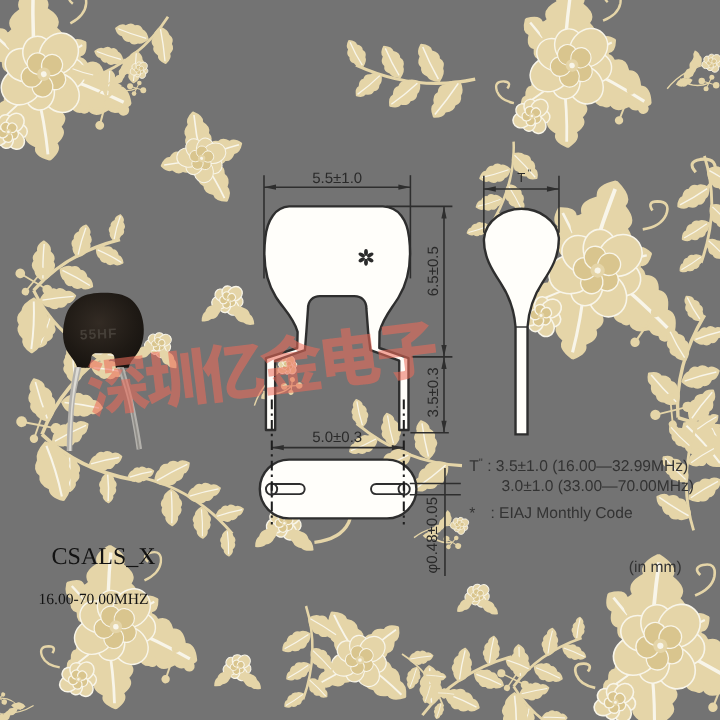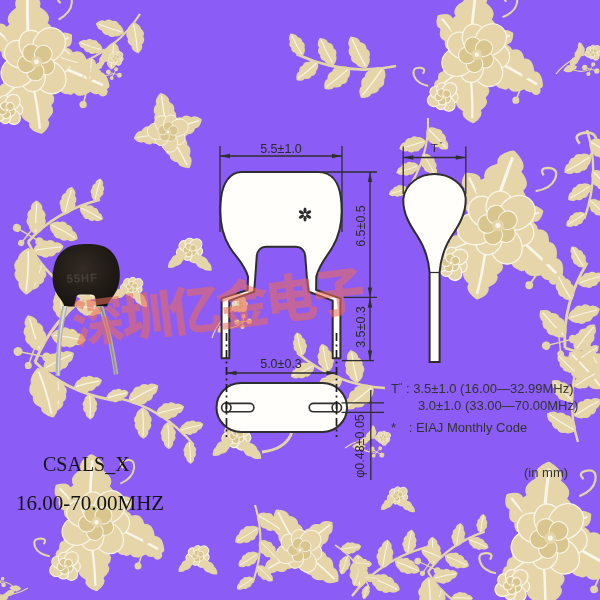--- a/index.html
+++ b/index.html
@@ -1,17 +1,17 @@
 <!DOCTYPE html>
 <html><head>
 <meta charset="utf-8">
 <style>
   html,body { margin:0; padding:0; }
   #page { position:relative; width:600px; height:600px; overflow:hidden;
-          background:#8b5cf6; font-family:"Liberation Sans", sans-serif; }
+          background:#737373; font-family:"Liberation Sans", sans-serif; }
   .label { position:absolute; font-family:"Liberation Serif", serif; color:#131313;margin-top:32px; }
 </style>
 </head>
 <body>
 <div id="page">
 
 <svg width="600" height="600" style="position:absolute;left:0;top:0">
 <g transform="translate(32,66) rotate(-12) scale(1.05)">
         <g transform="scale(1.0)">
           <g transform="translate(6,0) rotate(-128)">
@@ -1897,14 +1897,14 @@
         <path transform="translate(48.5,0) scale(0.0520,-0.0520)" d="M613.4203491210938 768.5159301757812H745.6676635742188V44.35205078125H613.4203491210938ZM800.16845703125 829.8558349609375H943.9317016601562V-81.81182861328125H800.16845703125ZM426.45220947265625 822.119873046875H565.3914794921875V472.823974609375Q565.3914794921875 376.86798095703125 558.7814636230469 278.22003173828125Q552.1714477539062 179.57208251953125 528.8634033203125 85.53414916992188Q505.55535888671875 -8.5037841796875 455.85125732421875 -89.23974609375Q439.5113525390625 -76.6798095703125 414.9574890136719 -62.16387939453125Q390.40362548828125 -47.64794921875 364.8937683105469 -34.110015869140625Q339.3839111328125 -20.57208251953125 318.22003173828125 -12.83612060546875Q367.74810791015625 59.16387939453125 390.51214599609375 138.72988891601562Q413.27618408203125 218.2958984375 419.86419677734375 302.92791748046875Q426.45220947265625 387.5599365234375 426.45220947265625 473.77996826171875ZM40.880126953125 617.3277587890625H394.63580322265625V479.344482421875H40.880126953125ZM150.15631103515625 839.1638793945312H291.05157470703125V168.3839111328125H150.15631103515625ZM22.05615234375 160.57965087890625Q66.880126953125 173.6236572265625 124.6160888671875 192.64566040039062Q182.35205078125 211.66766357421875 246.5880126953125 234.16766357421875Q310.823974609375 256.66766357421875 374.60394287109375 279.66766357421875L401.591796875 151.288330078125Q317.591796875 115.42034912109375 229.81182861328125 80.0523681640625Q142.0318603515625 44.68438720703125 67.471923828125 15.86041259765625Z"></path>
         <path transform="translate(97.0,0) scale(0.0520,-0.0520)" d="M385.35205078125 777.7435302734375H828.8922729492188V645.4522094726562H385.35205078125ZM797.2564697265625 777.7435302734375H823.2443237304688L855.1441650390625 782.6115112304688L943.063720703125 735.3277587890625Q940.1517333984375 730.4597778320312 935.73974609375 724.6358032226562Q931.3277587890625 718.8118286132812 926.4597778320312 713.94384765625Q824.8876953125 595.591796875 752.9916381835938 508.3497619628906Q681.0955810546875 421.10772705078125 633.33154296875 359.4757080078125Q585.5675048828125 297.84368896484375 557.4354858398438 256.7996826171875Q529.303466796875 215.75567626953125 515.7374572753906 189.27767944335938Q502.17144775390625 162.7996826171875 498.1494445800781 146.34368896484375Q494.12744140625 129.8876953125 494.12744140625 116.9757080078125Q494.12744140625 88.9757080078125 516.8694763183594 76.4757080078125Q539.6115112304688 63.9757080078125 583.4794921875 63.9757080078125L773.9802856445312 63.93170166015625Q798.1563110351562 63.93170166015625 812.6343078613281 76.1517333984375Q827.1123046875 88.37176513671875 834.5242919921875 126.767822265625Q841.936279296875 165.16387939453125 843.9802856445312 242.69195556640625Q871.9241333007812 228.176025390625 905.323974609375 215.63809204101562Q938.7238159179688 203.10015869140625 967.6676635742188 197.3201904296875Q961.7996826171875 113.6722412109375 948.1737365722656 60.936279296875Q934.5477905273438 8.2003173828125 910.6858825683594 -20.601654052734375Q886.823974609375 -49.40362548828125 850.1820983886719 -60.293609619140625Q813.5402221679688 -71.18359375 762.5523681640625 -71.18359375H586.6115112304688Q464.16387939453125 -71.18359375 408.6980285644531 -23.893768310546875Q353.232177734375 23.39605712890625 353.232177734375 99.72381591796875Q353.232177734375 120.37176513671875 357.232177734375 143.58572387695312Q361.232177734375 166.7996826171875 374.7981872558594 199.05764770507812Q388.36419677734375 231.31561279296875 416.9742126464844 278.6615905761719Q445.584228515625 326.007568359375 494.30426025390625 393.8975524902344Q543.0242919921875 461.78753662109375 617.3763427734375 556.2435302734375Q691.7283935546875 650.6995239257812 797.2564697265625 777.7435302734375ZM231.74053955078125 850.0318603515625 363.94384765625 808.5720825195312Q331.89984130859375 723.6160888671875 287.9218444824219 636.9241333007812Q243.94384765625 550.232177734375 192.48785400390625 472.6062316894531Q141.0318603515625 394.98028564453125 86.07586669921875 337.1123046875Q80.25189208984375 354.45220947265625 67.16995239257812 382.3740539550781Q54.0880126953125 410.2958984375 39.094085693359375 438.7177429199219Q24.10015869140625 467.13958740234375 12.45220947265625 484.43548583984375Q55.936279296875 528.7875366210938 96.83233642578125 587.2055969238281Q137.7283935546875 645.6236572265625 172.5804443359375 713.0857238769531Q207.4324951171875 780.5477905273438 231.74053955078125 850.0318603515625ZM137.5205078125 566.2003173828125 273.5037841796875 702.18359375 273.591796875 701.18359375V-92.81182861328125H137.5205078125Z"></path>
         <path transform="translate(145.5,0) scale(0.0520,-0.0520)" d="M225.232177734375 568.7996826171875H768.2078857421875V440.33233642578125H225.232177734375ZM114.86798095703125 350.72381591796875H881.528076171875V225.12445068359375H114.86798095703125ZM64.30804443359375 52.359619140625H937.6919555664062V-75.10772705078125H64.30804443359375ZM422.7283935546875 507.176025390625H574.1395874023438V-6.74810791015625H422.7283935546875ZM172.0242919921875 198.4962158203125 285.01971435546875 245.7359619140625Q303.1517333984375 221.471923828125 321.2177429199219 192.66387939453125Q339.28375244140625 163.8558349609375 354.3277587890625 136.091796875Q369.37176513671875 108.3277587890625 376.415771484375 85.19573974609375L255.7283935546875 32.13201904296875Q249.640380859375 54.30804443359375 236.0523681640625 83.528076171875Q222.46435546875 112.74810791015625 205.83233642578125 143.01214599609375Q189.2003173828125 173.27618408203125 172.0242919921875 198.4962158203125ZM701.4203491210938 243 835.53564453125 195.54022216796875Q806.6236572265625 149.408203125 777.4036254882812 105.90213012695312Q748.18359375 62.39605712890625 724.8755493164062 32.04400634765625L618.7041015625 75.591796875Q633.9241333007812 98.72381591796875 649.232177734375 127.50985717773438Q664.5402221679688 156.2958984375 678.3702697753906 186.58193969726562Q692.2003173828125 216.86798095703125 701.4203491210938 243ZM551.2837524414062 797.0440063476562Q585.415771484375 762.471923828125 634.5477905273438 728.4218444824219Q683.6798095703125 694.3717651367188 741.7898254394531 664.8216857910156Q799.8998413085938 635.2716064453125 863.3778381347656 610.8755493164062Q926.8558349609375 586.4794921875 989.6358032226562 570.2594604492188Q974.1638793945312 555.7875366210938 955.3459777832031 533.6016540527344Q936.528076171875 511.415771484375 920.1001586914062 488.75189208984375Q903.6722412109375 466.0880126953125 893.0242919921875 447.7041015625Q829.3323364257812 468.7921142578125 766.3543395996094 499.4681396484375Q703.3763427734375 530.1441650390625 643.3323364257812 568.3641967773438Q583.288330078125 606.584228515625 530.288330078125 649.8042602539062Q477.288330078125 693.0242919921875 434.50836181640625 740.0682983398438ZM480.45220947265625 865.7238159179688 613.5234985351562 806.8361206054688Q555.83154296875 716.4962158203125 477.46356201171875 647.4522094726562Q399.0955810546875 578.408203125 305.7716064453125 527.6881713867188Q212.4476318359375 476.9681396484375 109.7996826171875 440.9681396484375Q95.28375244140625 471.823974609375 69.2078857421875 508.0257873535156Q43.13201904296875 544.2276000976562 16.10015869140625 571.1714477539062Q111.05615234375 597.5234985351562 199.62216186523438 637.6395874023438Q288.18817138671875 677.7556762695312 360.7981872558594 734.73974609375Q433.408203125 791.7238159179688 480.45220947265625 865.7238159179688Z"></path>
         <path transform="translate(194.0,0) scale(0.0520,-0.0520)" d="M168.64794921875 496.591796875H818.6160888671875V368.12445068359375H168.64794921875ZM418.59637451171875 846.3839111328125H569.9635620117188V130.34747314453125Q569.9635620117188 97.61151123046875 573.5955810546875 82.155517578125Q577.2276000976562 66.69952392578125 589.9256286621094 61.655517578125Q602.6236572265625 56.61151123046875 628.8876953125 56.61151123046875Q636.0197143554688 56.61151123046875 650.5257873535156 56.61151123046875Q665.0318603515625 56.61151123046875 683.1919555664062 56.61151123046875Q701.35205078125 56.61151123046875 719.05615234375 56.61151123046875Q736.76025390625 56.61151123046875 751.3543395996094 56.61151123046875Q765.9484252929688 56.61151123046875 772.2564697265625 56.61151123046875Q797.4765014648438 56.61151123046875 810.5865173339844 67.80953979492188Q823.696533203125 79.007568359375 830.1745300292969 109.40362548828125Q836.6525268554688 139.7996826171875 840.6085205078125 195.45977783203125Q866.7283935546875 177.07586669921875 907.2541809082031 160.16995239257812Q947.7799682617188 143.2640380859375 979.6358032226562 135.528076171875Q970.8558349609375 55.83612060546875 950.4059143066406 7.122161865234375Q929.9559936523438 -41.591796875 891.7041015625 -63.415771484375Q853.4522094726562 -85.23974609375 788.3323364257812 -85.23974609375Q777.5523681640625 -85.23974609375 759.7003173828125 -85.23974609375Q741.8482666015625 -85.23974609375 720.2541809082031 -85.23974609375Q698.6600952148438 -85.23974609375 677.0660095214844 -85.23974609375Q655.471923828125 -85.23974609375 638.0978698730469 -85.23974609375Q620.7238159179688 -85.23974609375 610.8998413085938 -85.23974609375Q536.35205078125 -85.23974609375 494.1661682128906 -66.24581909179688Q451.98028564453125 -47.25189208984375 435.288330078125 -0.39605712890625Q418.59637451171875 46.45977783203125 418.59637451171875 131.3914794921875ZM194.19573974609375 709.8118286132812H881.6798095703125V161.288330078125H194.19573974609375V298.31561279296875H737.9165649414062V572.7845458984375H194.19573974609375ZM103.71624755859375 709.8118286132812H248.52349853515625V104.89227294921875H103.71624755859375Z"></path>
         <path transform="translate(242.5,0) scale(0.0520,-0.0520)" d="M42.6160888671875 424.711669921875H960.4279174804688V283.81640625H42.6160888671875ZM141.7041015625 800.7996826171875H761.2564697265625V662.7723999023438H141.7041015625ZM720.57666015625 800.7996826171875H758.16845703125L790.0242919921875 808.53564453125L897.1077270507812 725.6160888671875Q847.3717651367188 676.880126953125 785.4597778320312 627.6441650390625Q723.5477905273438 578.408203125 656.6798095703125 534.6722412109375Q589.8118286132812 490.936279296875 523.2958984375 458.2003173828125Q513.64794921875 473.6722412109375 497.22003173828125 492.9461364746094Q480.7921142578125 512.2200317382812 463.4302062988281 530.5379333496094Q446.06829833984375 548.8558349609375 432.50836181640625 561.3717651367188Q488.5523681640625 587.3717651367188 545.7944030761719 624.3717651367188Q603.0364379882812 661.3717651367188 649.9765014648438 699.9817810058594Q696.9165649414062 738.591796875 720.57666015625 768.94384765625ZM432.50836181640625 561.3717651367188H580.0955810546875V68.17144775390625Q580.0955810546875 11.6236572265625 565.3816223144531 -19.430206298828125Q550.6676635742188 -50.48406982421875 510.5037841796875 -66.9119873046875Q471.3839111328125 -83.33990478515625 417.7359619140625 -88.16387939453125Q364.0880126953125 -92.98785400390625 296.69195556640625 -92.0318603515625Q292.823974609375 -70.823974609375 282.676025390625 -44.7921142578125Q272.528076171875 -18.76025390625 260.4901428222656 7.31561279296875Q248.45220947265625 33.3914794921875 236.8482666015625 52.73138427734375Q269.46435546875 50.775390625 304.09637451171875 49.797393798828125Q338.7283935546875 48.81939697265625 365.68438720703125 49.31939697265625Q392.640380859375 49.81939697265625 403.640380859375 49.81939697265625Q420.5523681640625 49.90740966796875 426.5303649902344 54.429412841796875Q432.50836181640625 58.951416015625 432.50836181640625 71.951416015625Z"></path>
       </g>
 </svg>
 
 <div class="label" style="left:43px; top:421px; font-size:20px;">CSALS_X</div>
 
-<div class="label" style="left:16px; top:459px; font-size:21px;">16.00-70.00MHZ</div>
+<div class="label" style="left:32px; top:459px; font-size:13px;">16.00-70.00MHZ</div>
 </div>
 
 </body></html>

